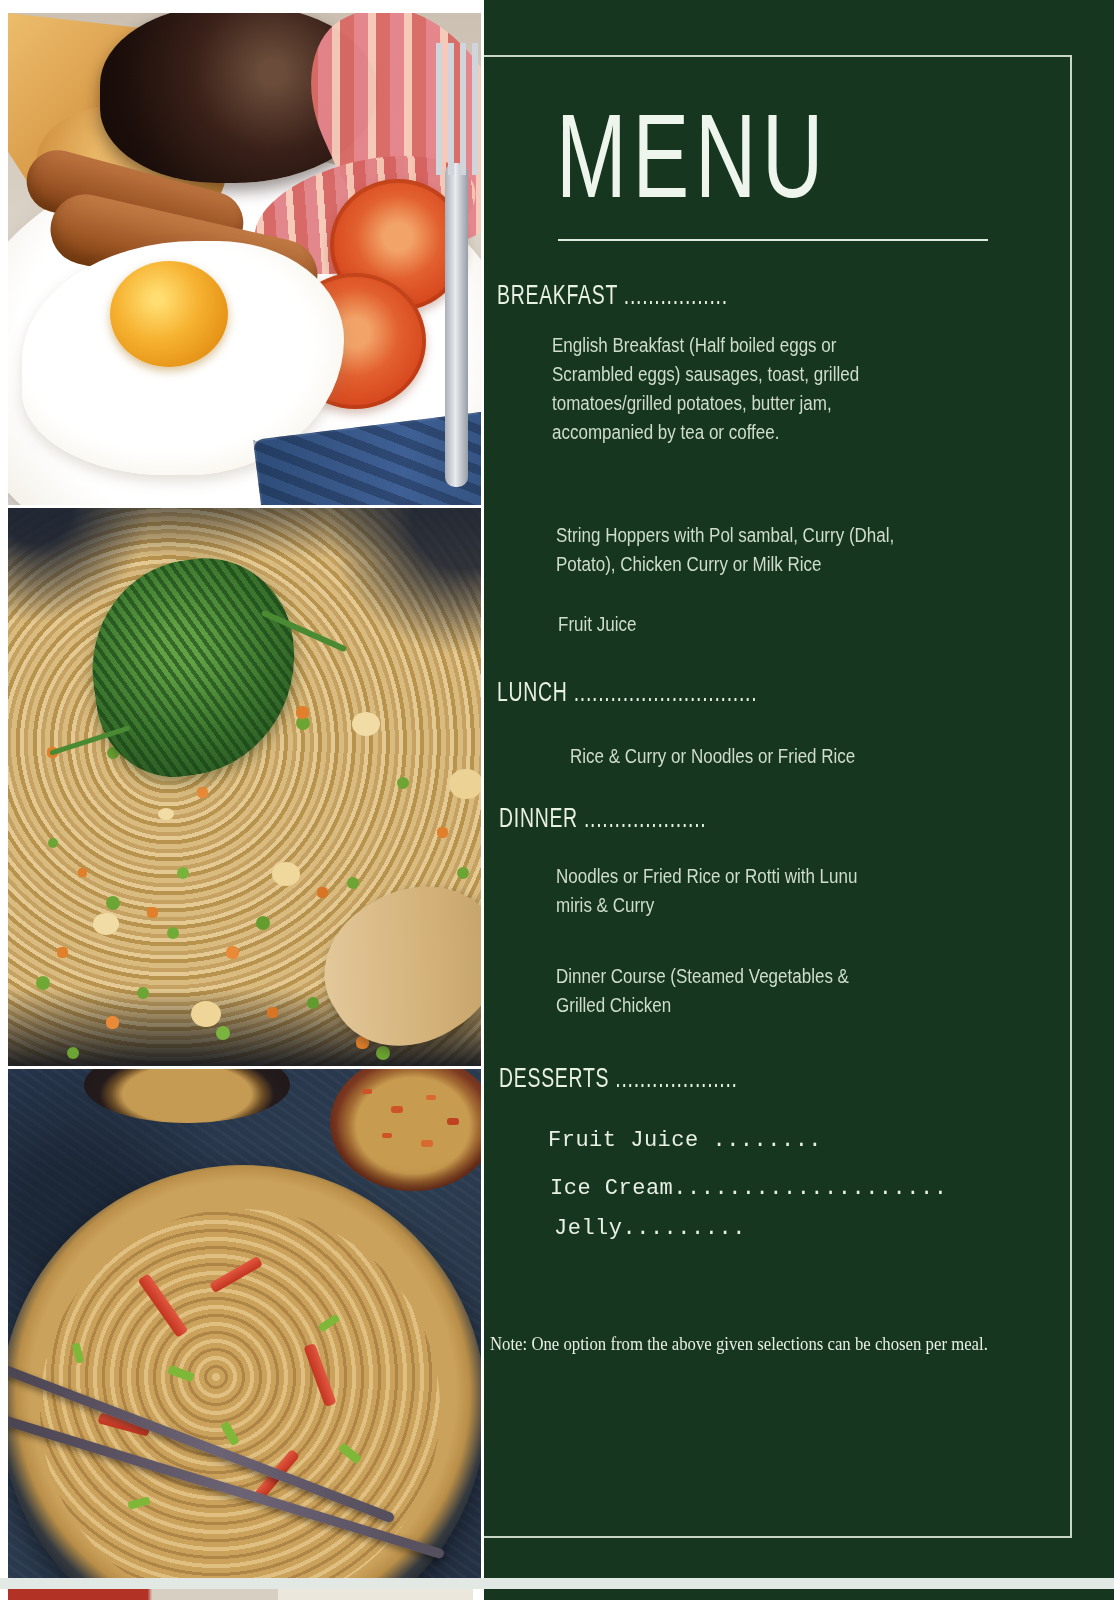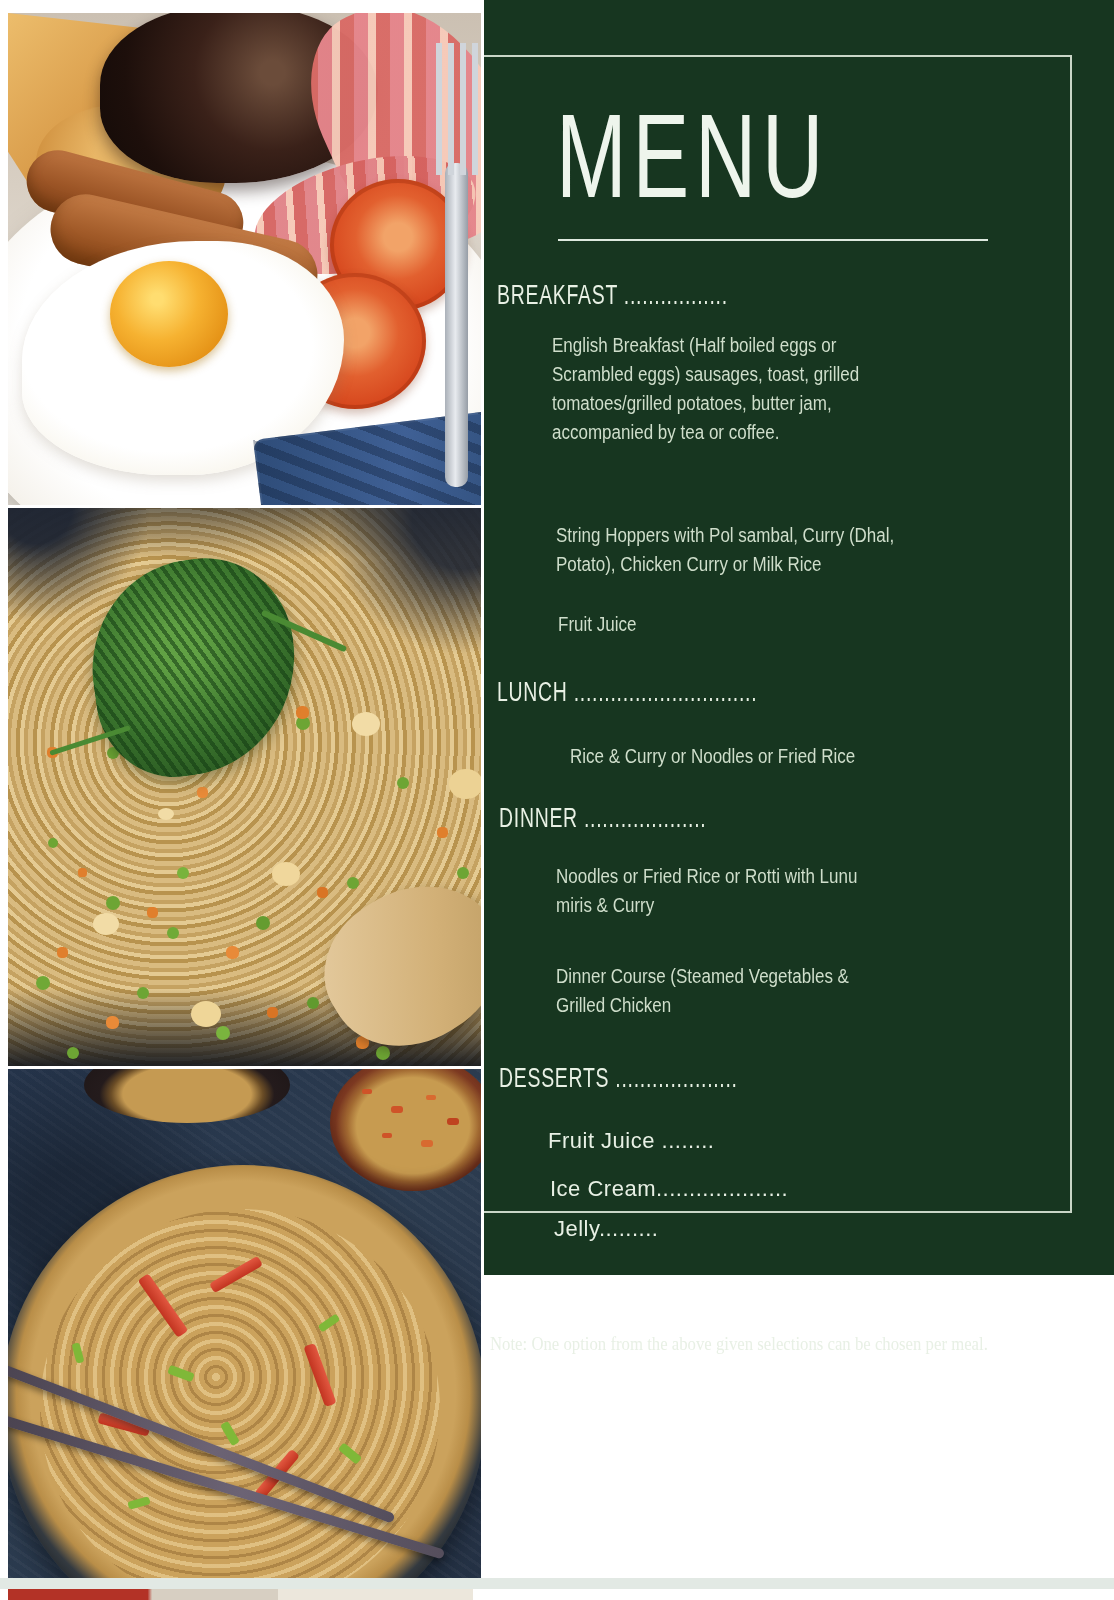--- a/index.html
+++ b/index.html
@@ -133,34 +133,34 @@
   .chop1{left:-30px;top:368px;width:430px;transform:rotate(21deg);}
   .chop2{left:-24px;top:412px;width:470px;transform:rotate(17deg);}
 
   
   .bottom-strip{left:0;top:1578px;width:1114px;height:11px;background:#e2e9e4;}
   .peek-photo{left:8px;top:1589px;width:465px;height:11px;
      background:linear-gradient(90deg,#b5ttrap);
      background:linear-gradient(90deg,#b33226 0 30%,#d7cfc2 31% 58%,#ece7dc 58% 100%);}
 
   
-  .panel{left:484px;top:0;width:630px;height:1275px;background:#173620;}
+  .panel{left:484px;top:0;width:630px;height:1600px;background:#173620;}
   .frame{left:0;top:55px;right:42px;bottom:62px;
      border-top:2px solid rgba(233,242,229,.85);
      border-right:2px solid rgba(233,242,229,.85);
      border-bottom:2px solid rgba(233,242,229,.85);}
   .menu-title{left:72px;top:96px;height:120px;line-height:120px;
      font-size:118px;font-weight:300;color:#eef5ec;letter-spacing:8px;
      transform:scaleX(.72);transform-origin:left top;white-space:nowrap;}
   .title-rule{left:74px;top:239px;width:430px;height:2px;background:rgba(240,248,240,.92);}
   .hdr{color:#e9f1e5;font-size:27px;letter-spacing:1px;white-space:nowrap;
      transform:scaleX(.72);transform-origin:left top;}
   .body-item{color:#cfdecb;font-size:20px;line-height:29px;white-space:pre-line;
      transform:scaleX(.85);transform-origin:left top;width:400px;}
-  .dessert-item{font-family:Liberation Sans, sans-serif;color:#e8f0e5;font-size:22px;
+  .dessert-item{font-family:Liberation Mono, monospace;color:#e8f0e5;font-size:22px;
      letter-spacing:.5px;white-space:nowrap;}
   .note{font-family:"Liberation Serif",serif;color:#e8f0e5;font-size:18px;white-space:nowrap;
      transform:scaleX(.93);transform-origin:left top;}
 </style>
 </head>
 <body>
 
 <div class="page">
 
   <div class="photo photo1">

